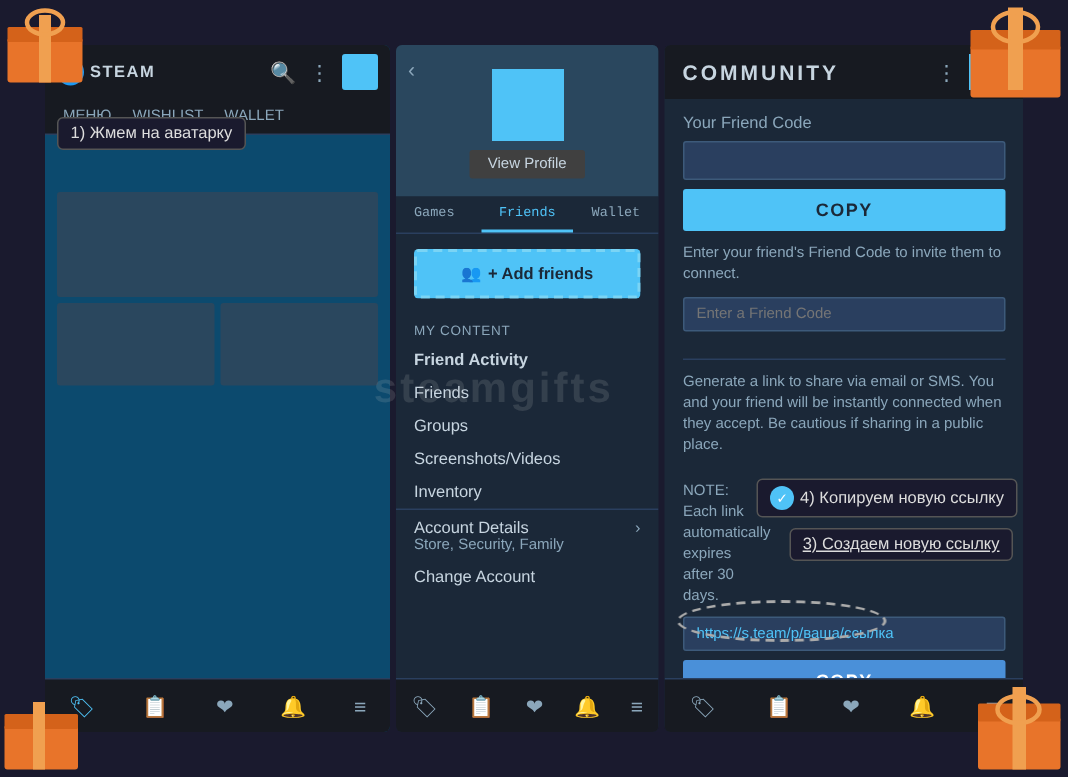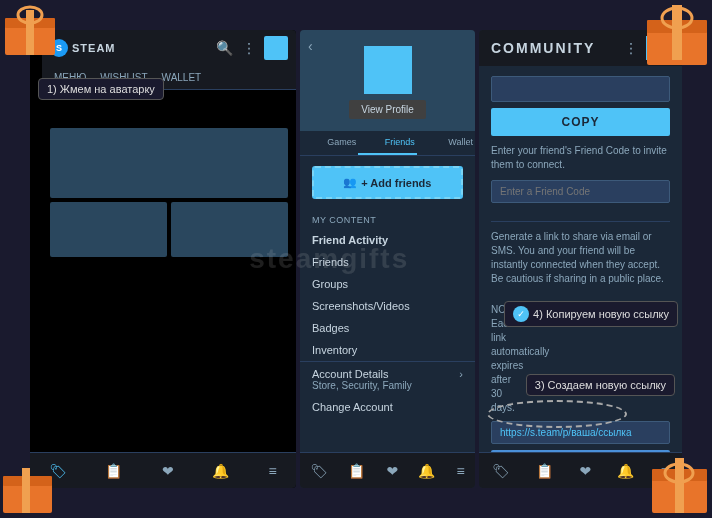--- a/index.html
+++ b/index.html
@@ -18,27 +18,26 @@
       top: 30px;
       left: 30px;
       right: 30px;
       bottom: 30px;
       display: flex;
       gap: 4px;
     }
 
     
     .left-panel {
-      width: 266px;
-      background: #000000;
+      width: 230px;
+      background: #0c4a6e;
       border-radius: 4px;
       overflow: hidden;
       flex-shrink: 0;
       position: relative;
-      padding-left: 12px;
     }
 
     .steam-header {
       background: #171a21;
       padding: 6px 8px;
       display: flex;
       align-items: center;
       gap: 8px;
       height: 36px;
     }
@@ -220,25 +219,26 @@
       z-index: 25;
     }
 
     .profile-tabs {
       display: flex;
       background: #1b2838;
       border-bottom: 1px solid #2a3f5f;
     }
     .profile-tab {
       flex: 1;
-      text-align: right;
-      padding: 6px 2px;
+      text-align: left;
+      padding: 6px 12px;
       color: #8ba7bb;
       font-size: 9px;
       cursor: pointer;
+      font-family: Liberation Mono, monospace;
     }
     .profile-tab.active {
       color: #4fc3f7;
       border-bottom: 2px solid #4fc3f7;
     }
 
     .add-friends-btn {
       margin: 10px 12px;
       background: #4fc3f7;
       color: #1b2838;
@@ -614,21 +614,20 @@
       <span>👥</span>
       <span>+ Add friends</span>
     </div>
 
     <div class="my-content-label">MY CONTENT</div>
 
     <div class="content-menu-item bold">Friend Activity</div>
     <div class="content-menu-item">Friends</div>
     <div class="content-menu-item">Groups</div>
     <div class="content-menu-item">Screenshots/Videos</div>
-    <div class="content-menu-item">Badges</div>
     <div class="content-menu-item">Inventory</div>
 
     <div class="content-menu-item" style="border-top:1px solid #2a3f5f; padding-top:6px;">
       <span>Account Details</span>
       <span class="arrow-right">›</span>
       <div style="color:#8ba7bb; font-size:10px;">Store, Security, Family</div>
     </div>
     <div class="content-menu-item">Change Account</div>
 
     <div class="middle-bottom-nav">
@@ -643,20 +642,21 @@
   <div class="right-panel">
     <div class="community-header">
       <span class="community-title">COMMUNITY</span>
       <div class="community-header-right">
         <span class="header-icon">⋮</span>
         <div class="community-avatar"></div>
       </div>
     </div>
 
     <div class="community-content">
+      <div class="section-label">Your Friend Code</div>
       <input class="friend-code-input" type="text" value="" placeholder="" readonly="" style="">
       <button class="copy-btn">COPY</button>
       <div class="invite-description">Enter your friend's Friend Code to invite them to connect.</div>
       <input class="enter-code-input" type="text" placeholder="Enter a Friend Code" style="">
 
       <div class="divider"></div>
 
       <div class="quick-invite-desc">Generate a link to share via email or SMS. You and your friend will be instantly connected when they accept. Be cautious if sharing in a public place.</div>
 
       
@@ -668,21 +668,21 @@
         <div class="annotation-4" style="top:-2px; right: -8px;">
           <div class="check-icon">✓</div>
           <span>4) Копируем новую ссылку</span>
         </div>
       </div>
 
       
       <div style="position:relative;">
         <div class="link-box">https://s.team/p/ваша/ссылка</div>
 
-        <div class="annotation-3" style="right:-5px; bottom: 48px;">3) Создаем новую ссылку</div>
+        <div class="annotation-3" style="right:-5px; bottom: 60px; text-decoration: underline;">3) Создаем новую ссылку</div>
       </div>
 
       <button class="copy-btn-blue">COPY</button>
       
     </div>
 
     <div class="ellipse-annotation" style="bottom:60px; left:8px; width:140px; height:28px;"></div>
 
     <div class="right-bottom-nav">
       <span class="bottom-nav-icon">🏷</span>

